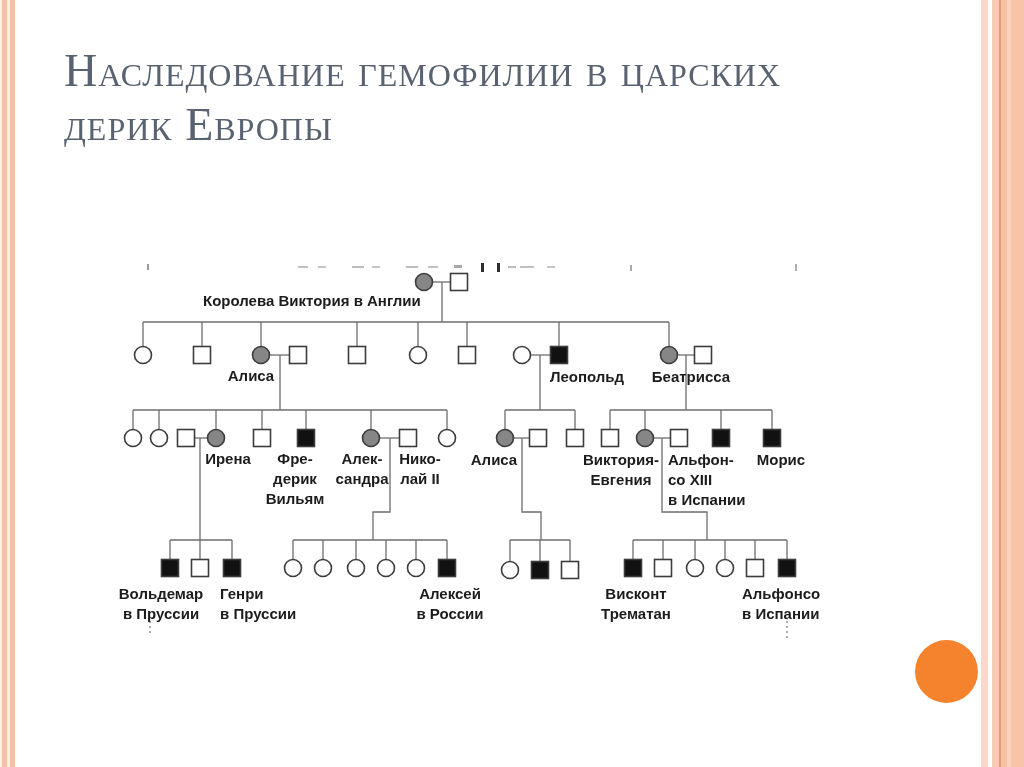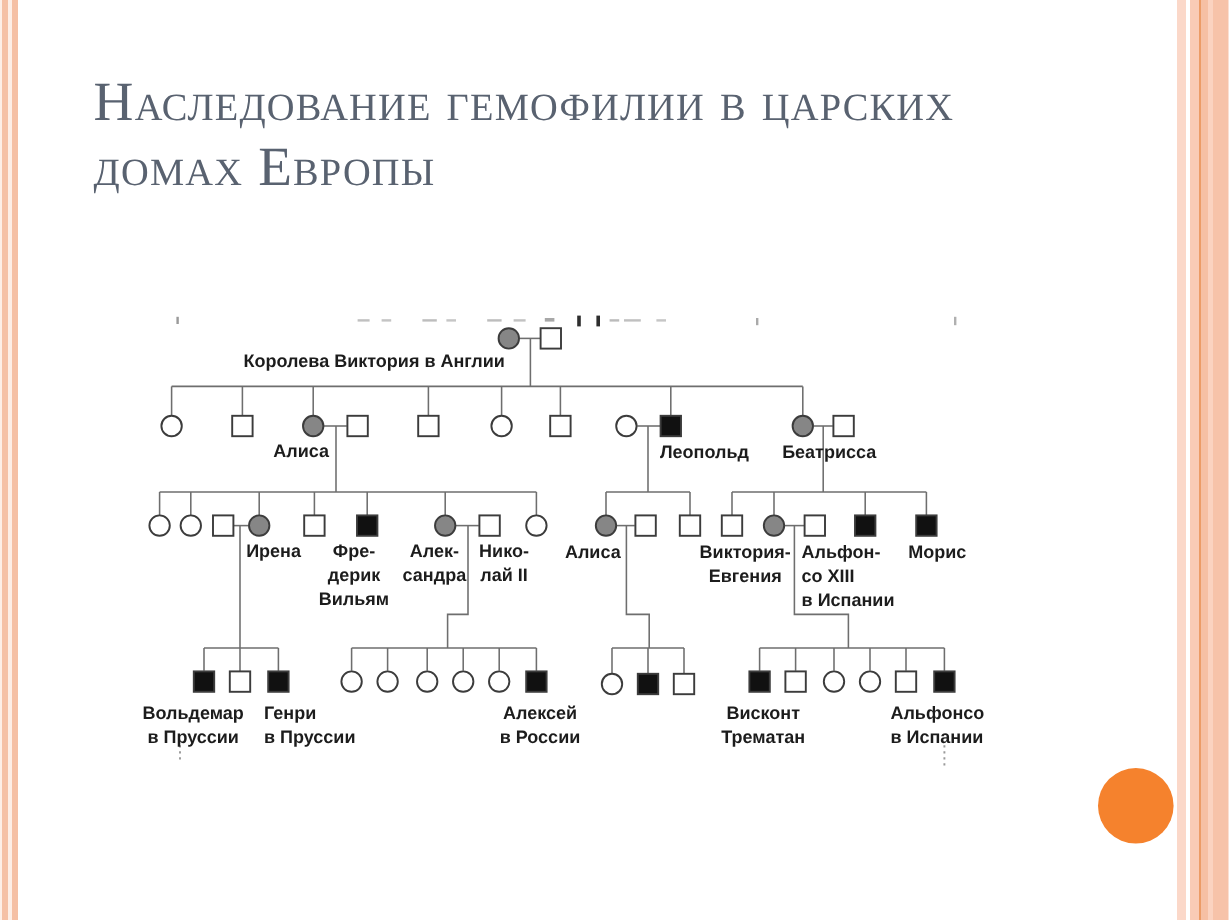--- a/index.html
+++ b/index.html
@@ -8,35 +8,35 @@
   .stripe-left{position:absolute;left:0;top:0;width:16px;height:767px;
     background:linear-gradient(to right,
       #fdeee6 0,#fdeee6 2px,#f5c0a5 2px,#f5c0a5 7px,
       #fdeee6 7px,#fdeee6 10px,#f5c0a5 10px,#f5c0a5 15px,#ffffff 15px);}
   .stripe-right{position:absolute;right:0;top:0;width:44px;height:767px;
     background:linear-gradient(to right,
       #ffffff 0,#ffffff 1px,#fbd8c9 1px,#fbd8c9 8px,
       #ffffff 8px,#ffffff 12px,#f9cbb6 12px,#f9cbb6 19px,
       #ec9c67 19px,#ec9c67 21px,#f6c0a4 21px,#f6c0a4 27px,
       #fbd3c0 27px,#fbd3c0 31px,#f7c3a9 31px);}
-  .title{position:absolute;left:62px;top:42px;margin:16px;width:860px;
+  .title{position:absolute;left:62px;top:42px;margin:2px;width:860px;
     font-family:"Liberation Serif",serif;font-variant:small-caps;font-weight:normal;
     font-size:46px;line-height:54px;letter-spacing:1px;color:#596270;}
   .orange-dot{position:absolute;left:915px;top:640px;width:63px;height:63px;
     border-radius:50%;background:#f5822d;}
   #pedigree{position:absolute;left:0;top:0;}
 </style>
 </head>
 <body>
 
 <div class="slide">
   <div class="stripe-left"></div>
   <div class="stripe-right"></div>
 
-  <h1 class="title" style="color: rgb(89, 98, 112);"><span>Наследование гемофилии в царских</span><br><span>домах Европы</span></h1>
+  <h1 class="title" style="color: rgb(89, 98, 112);"><span>Наследование гемофилии в царских</span><br><span>дерик Европы</span></h1>
 
   <svg id="pedigree" width="1024" height="767" viewBox="0 0 1024 767">
       <polyline points="432,282 451,282" fill="none" stroke="#6e6e6e" stroke-width="1.3"></polyline>
       <polyline points="442,282 442,322" fill="none" stroke="#6e6e6e" stroke-width="1.3"></polyline>
       <polyline points="143,322 669,322" fill="none" stroke="#6e6e6e" stroke-width="1.3"></polyline>
       <polyline points="143,322 143,347" fill="none" stroke="#6e6e6e" stroke-width="1.3"></polyline>
       <polyline points="202,322 202,347" fill="none" stroke="#6e6e6e" stroke-width="1.3"></polyline>
       <polyline points="261,322 261,347" fill="none" stroke="#6e6e6e" stroke-width="1.3"></polyline>
       <polyline points="357,322 357,347" fill="none" stroke="#6e6e6e" stroke-width="1.3"></polyline>
       <polyline points="418,322 418,347" fill="none" stroke="#6e6e6e" stroke-width="1.3"></polyline>

